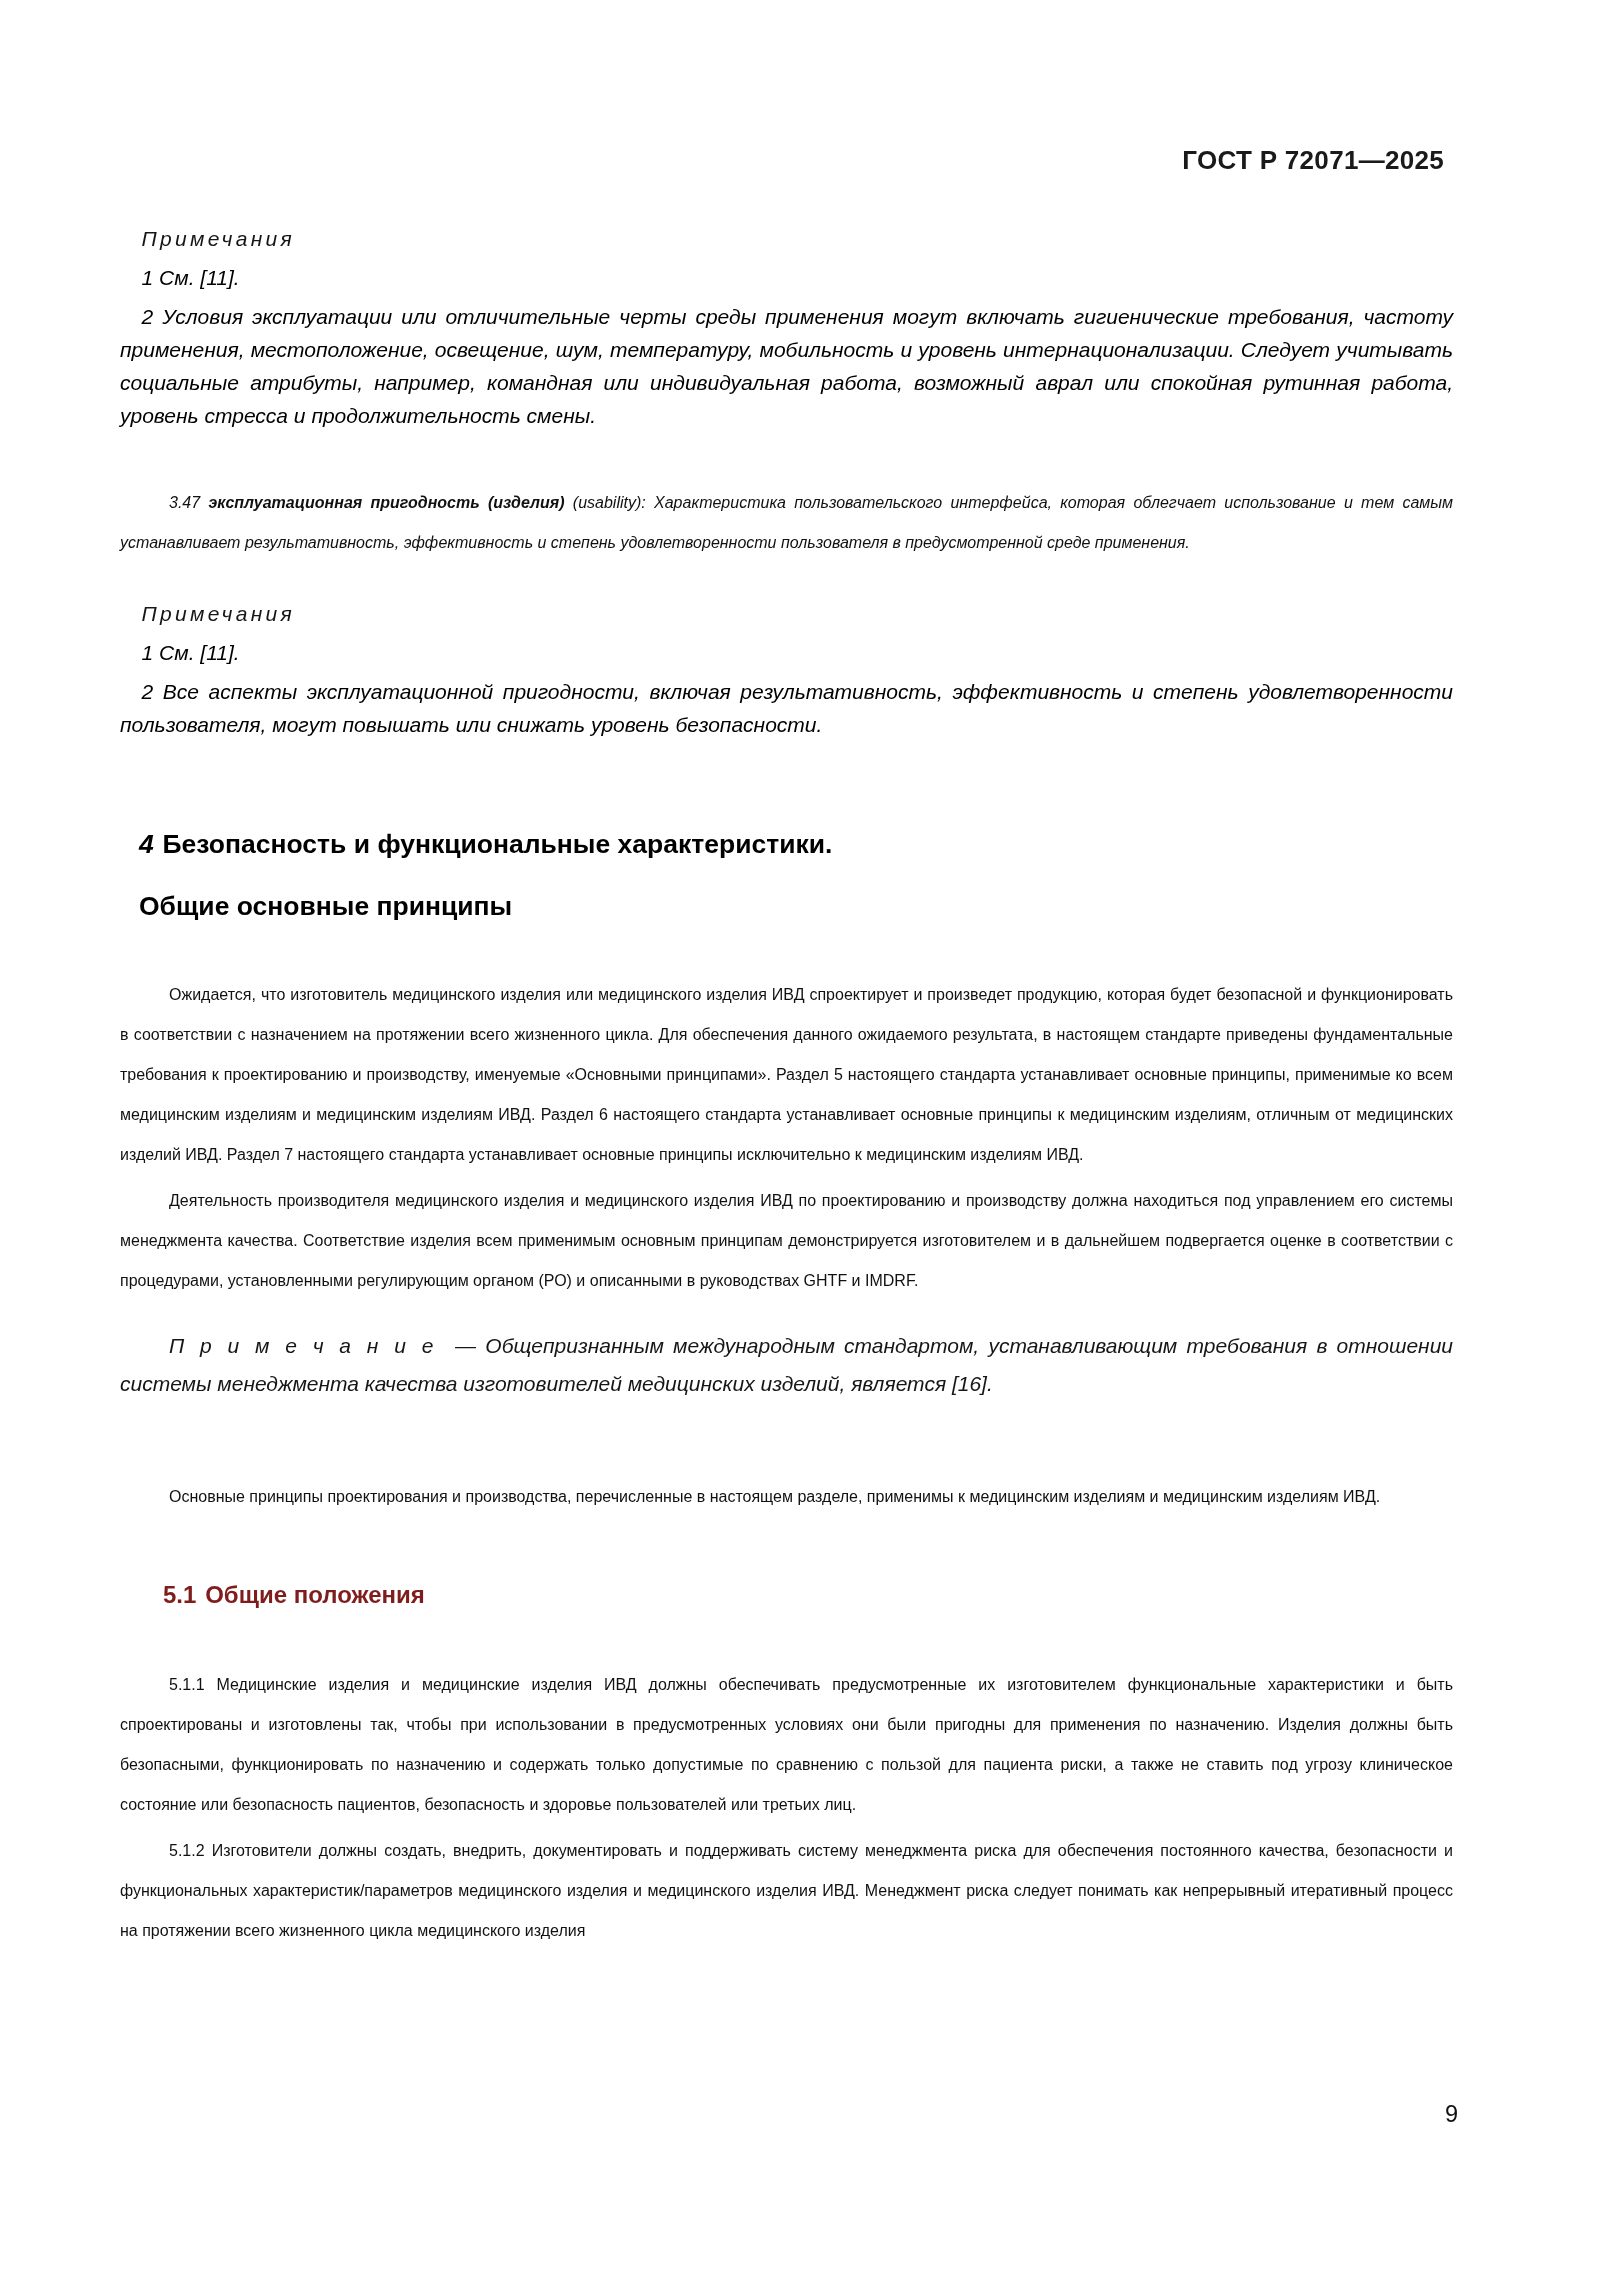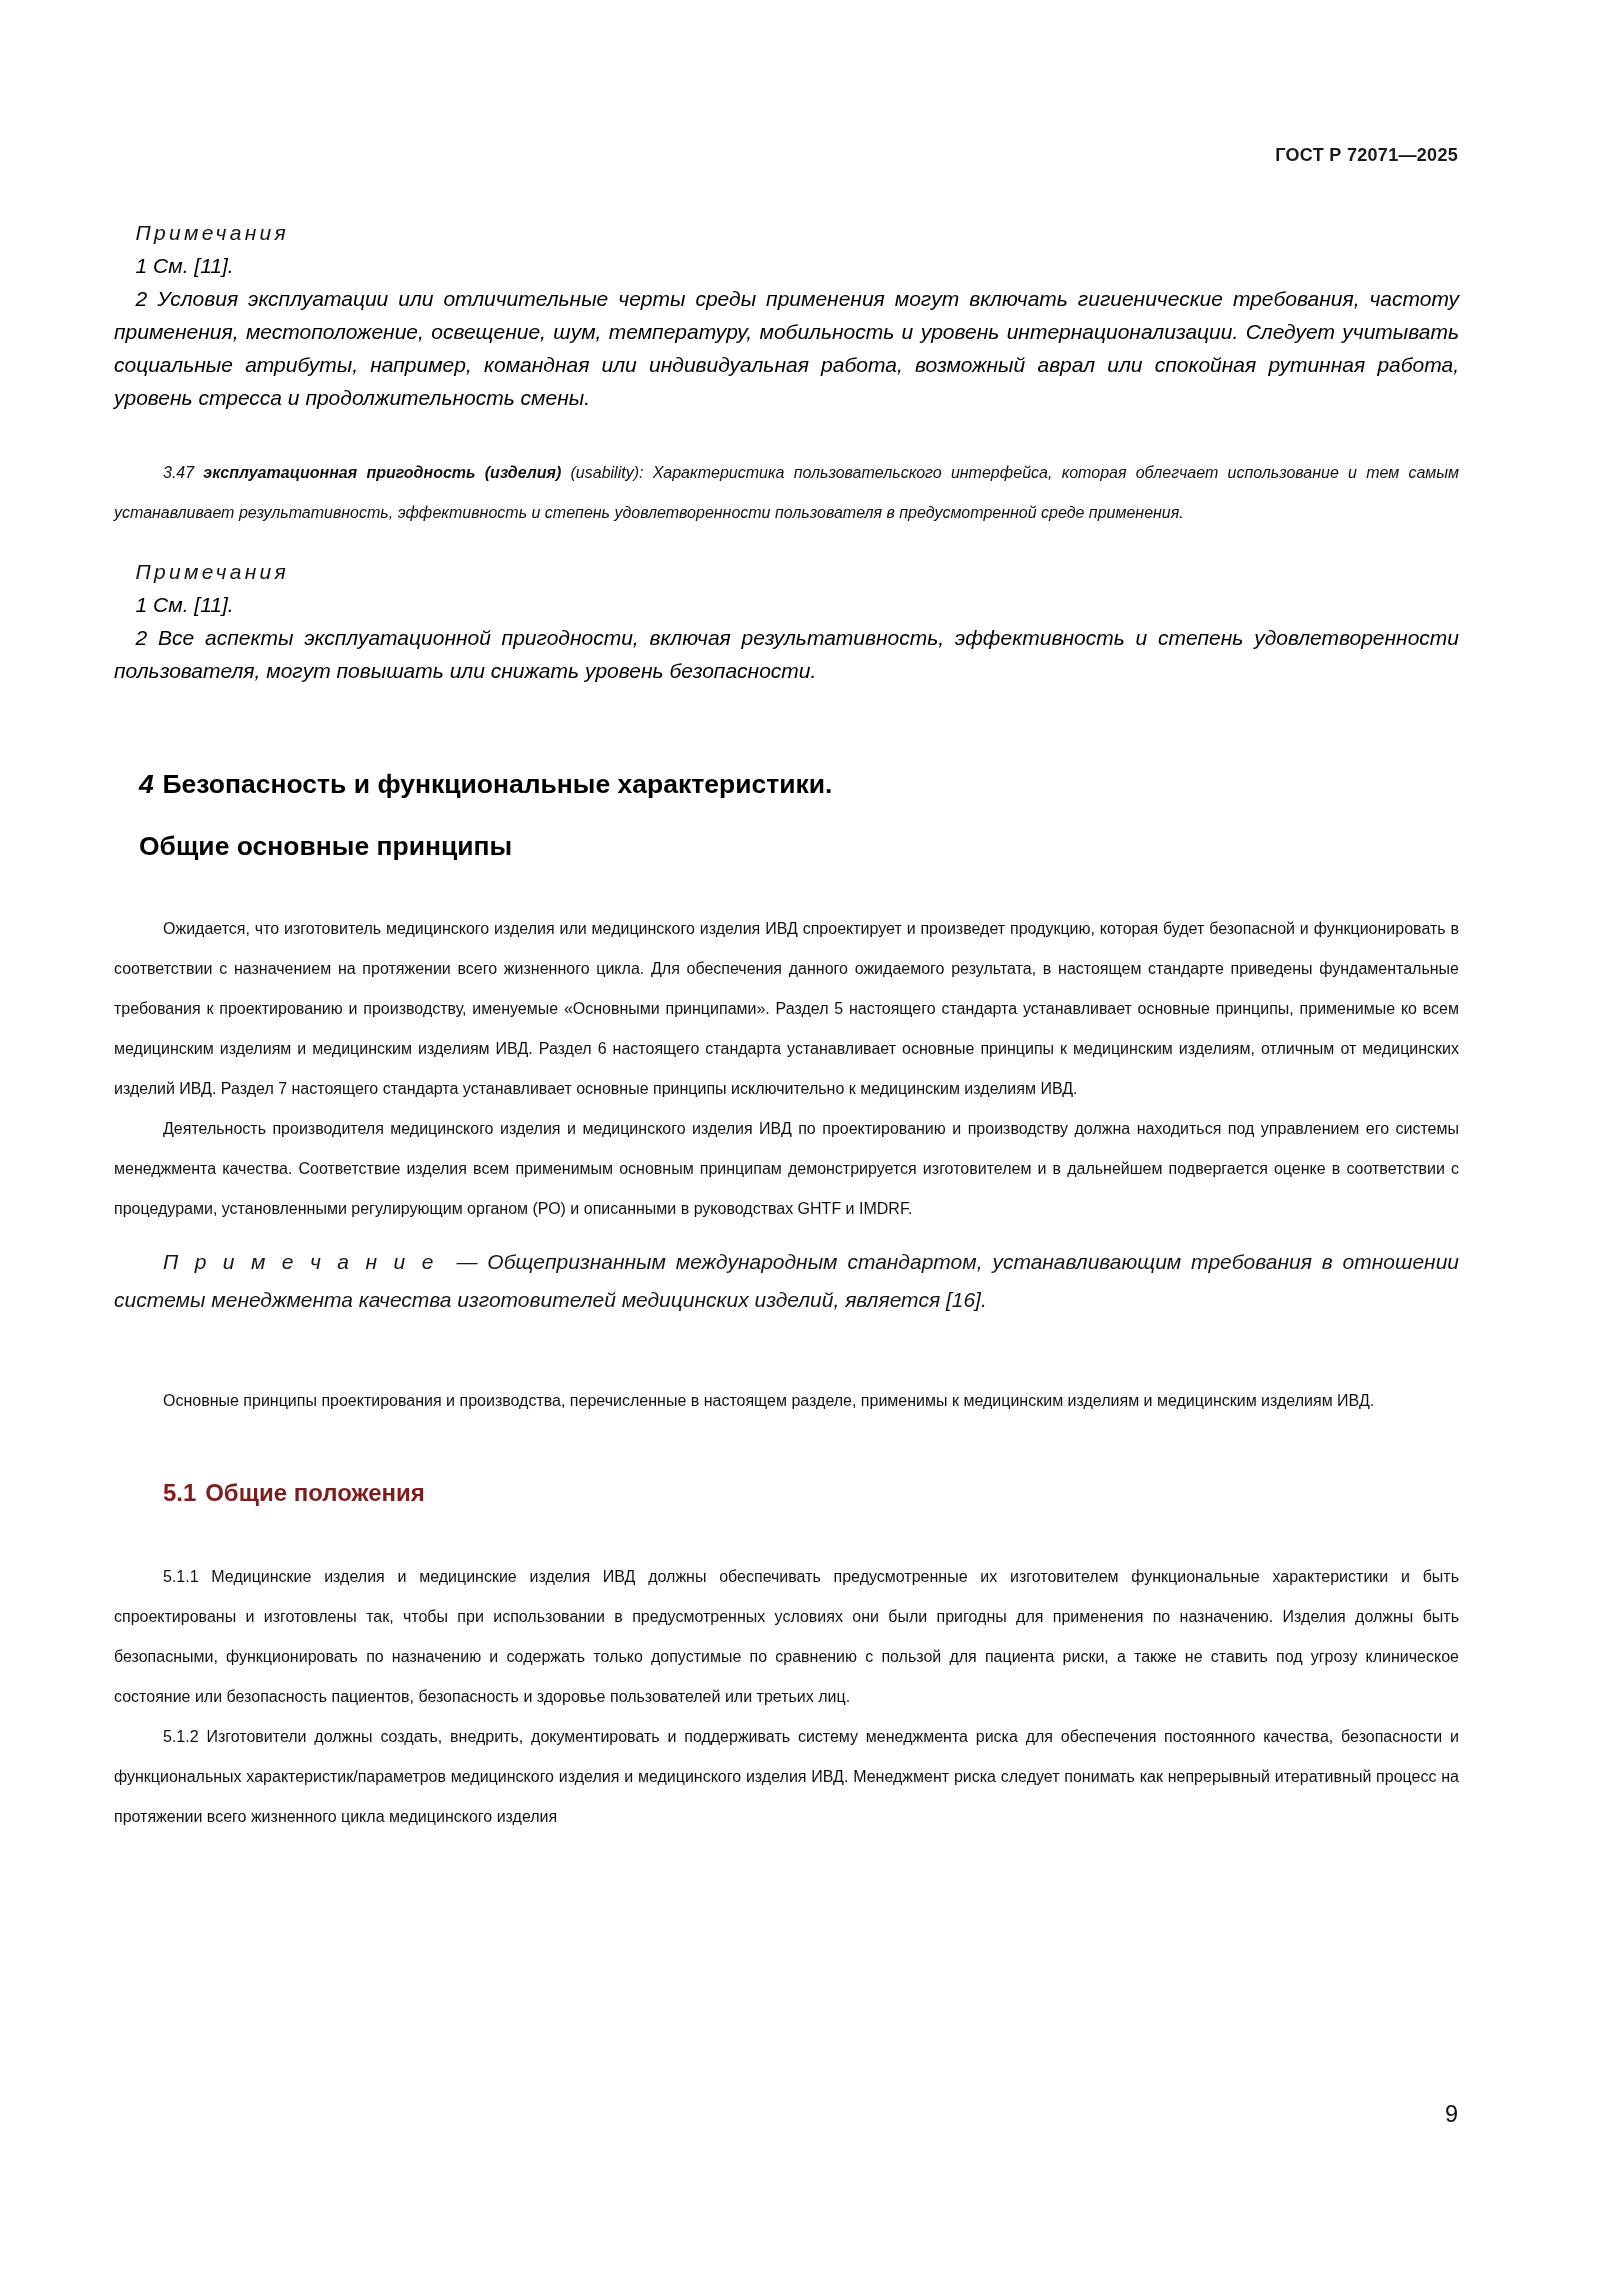--- a/index.html
+++ b/index.html
@@ -16,39 +16,39 @@
     font-family: "Liberation Sans", "DejaVu Sans", sans-serif;
     color: #000000;
     overflow: hidden;
     box-sizing: border-box;
   }
 
   
   .running-header {
     position: absolute;
     top: 145px;
-    right: 163px;
-    font-size: 18px;
+    right: 177px;
+    font-size: 26px;
     font-weight: bold;
     letter-spacing: 0.3px;
     white-space: nowrap;
     color: #1a1a1a;
   }
 
   
   .content {
     position: absolute;
     left: 114px;
     top: 216px;
     width: 1345px;
   }
 
   
   p {
-    margin: 0;
+    margin: 6px;
     padding: 0;
   }
 
   .body-par {
     font-size: 16px;
     line-height: 40px;
     text-align: justify;
     text-justify: inter-word;
     text-indent: 49px;
     color: #111111;

